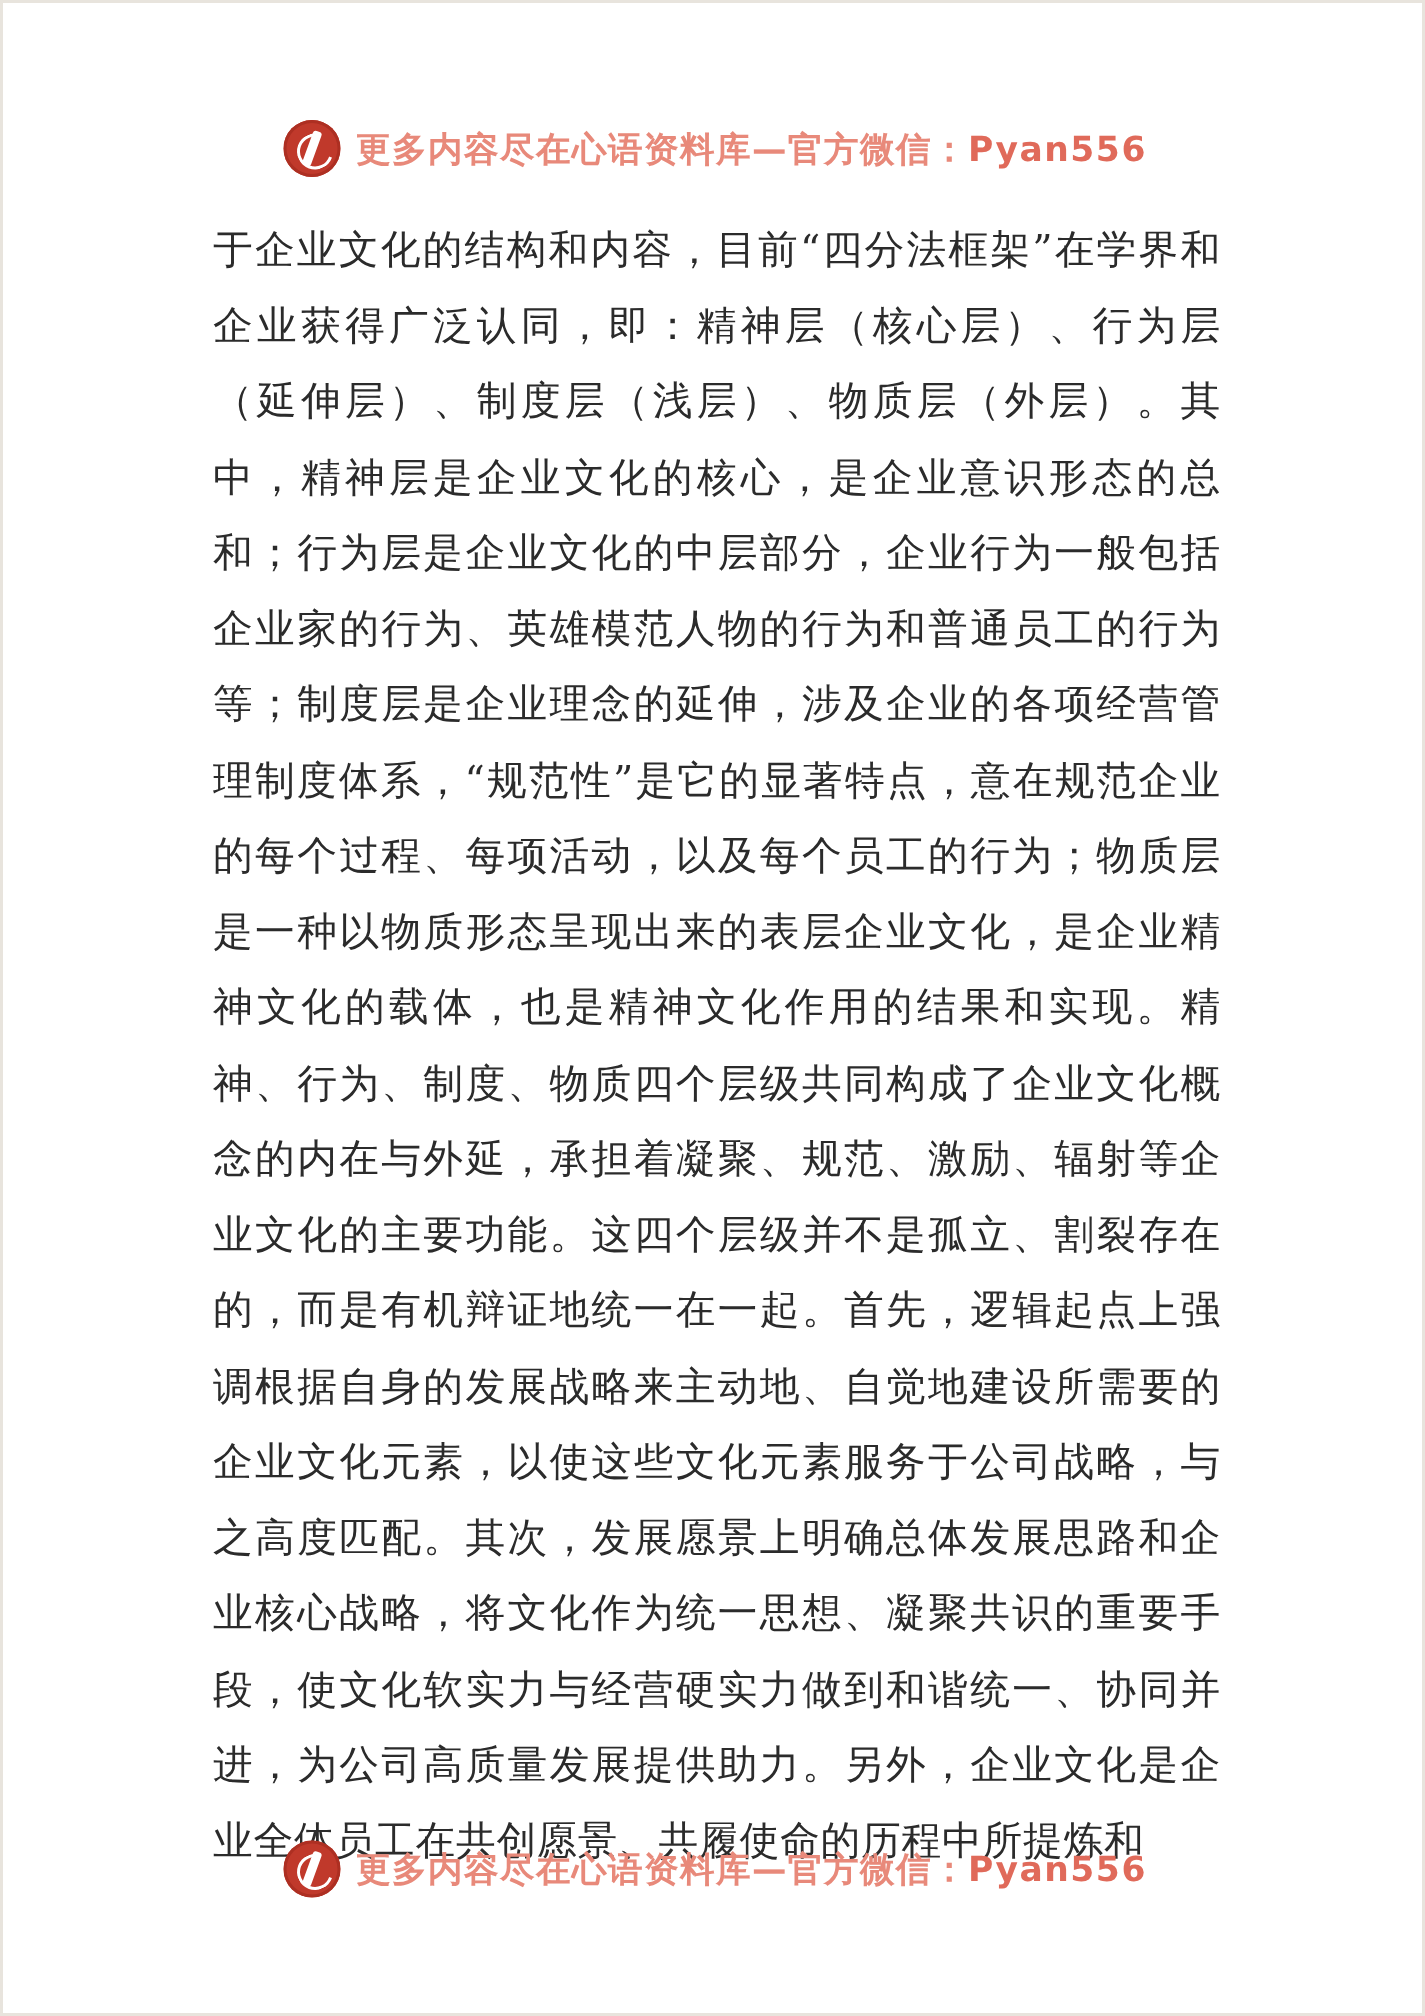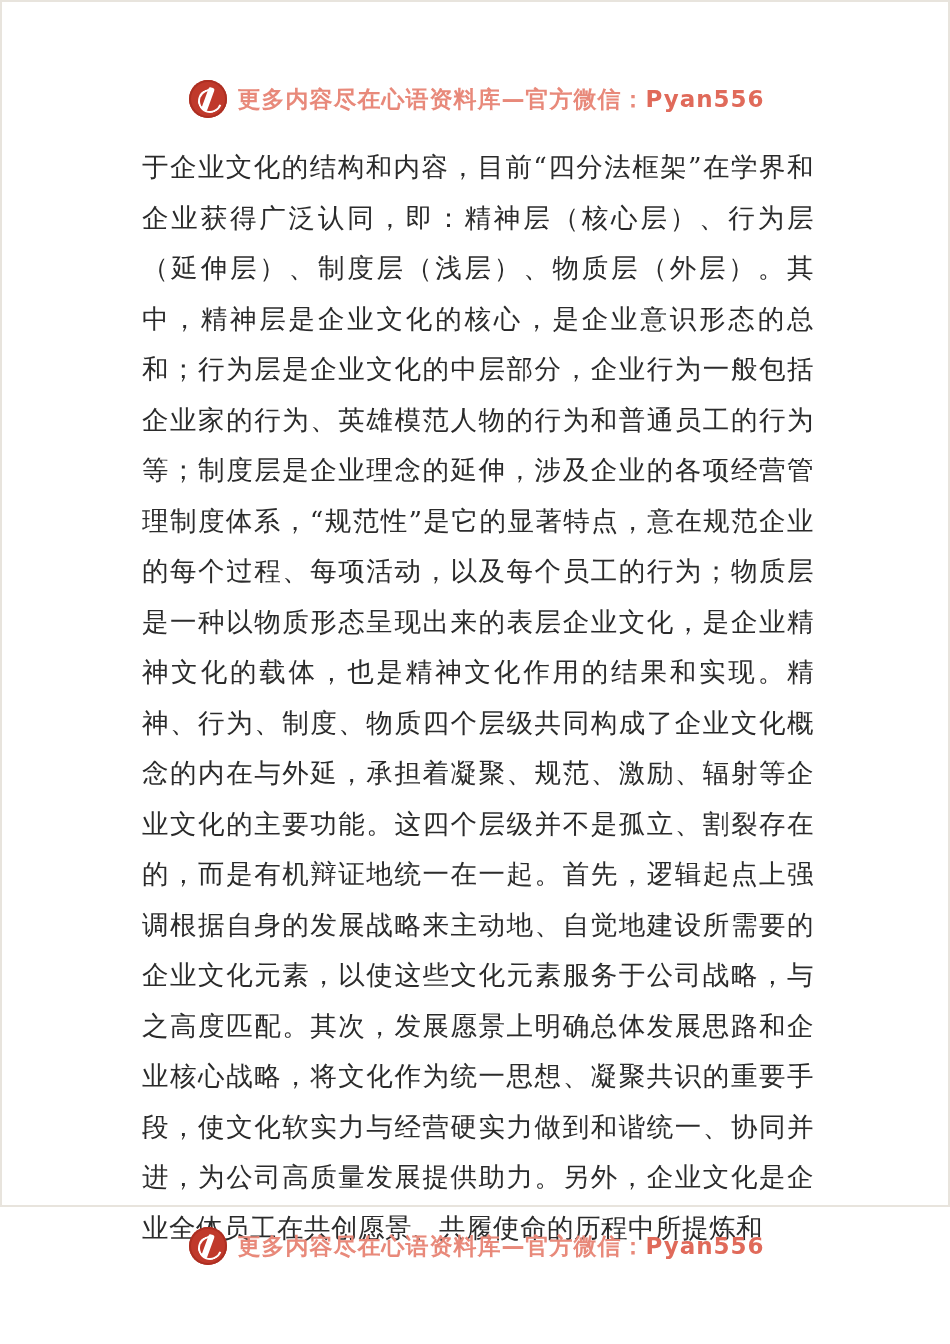--- a/index.html
+++ b/index.html
@@ -9,21 +9,21 @@
   body {
     width: 950px;
     height: 1344px;
     background: #ffffff;
     font-family: "Liberation Serif", serif;
     overflow: hidden;
   }
   .page {
     position: relative;
     width: 950px;
-    height: 1207px;
+    height: 1344px;
     box-sizing: border-box;
     background: #ffffff;
     border: 2px solid #e8e4dd;
   }
   
   .watermark {
     position: absolute;
     left: 0;
     width: 950px;
     display: flex;

